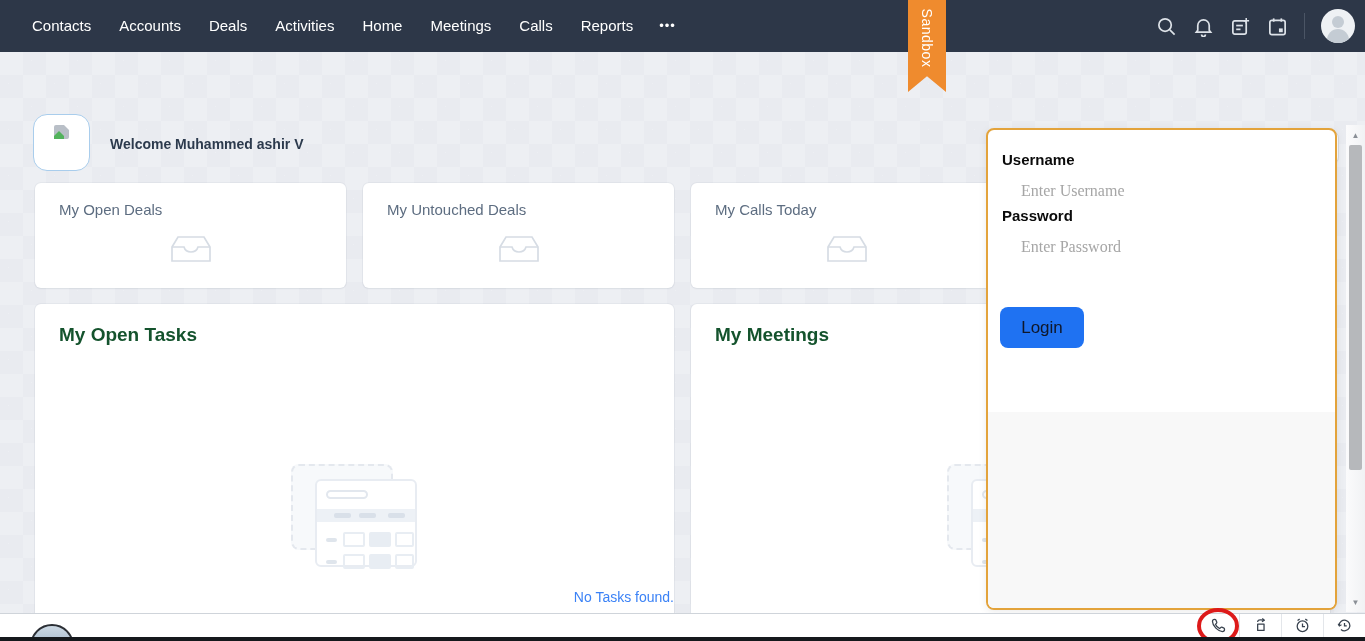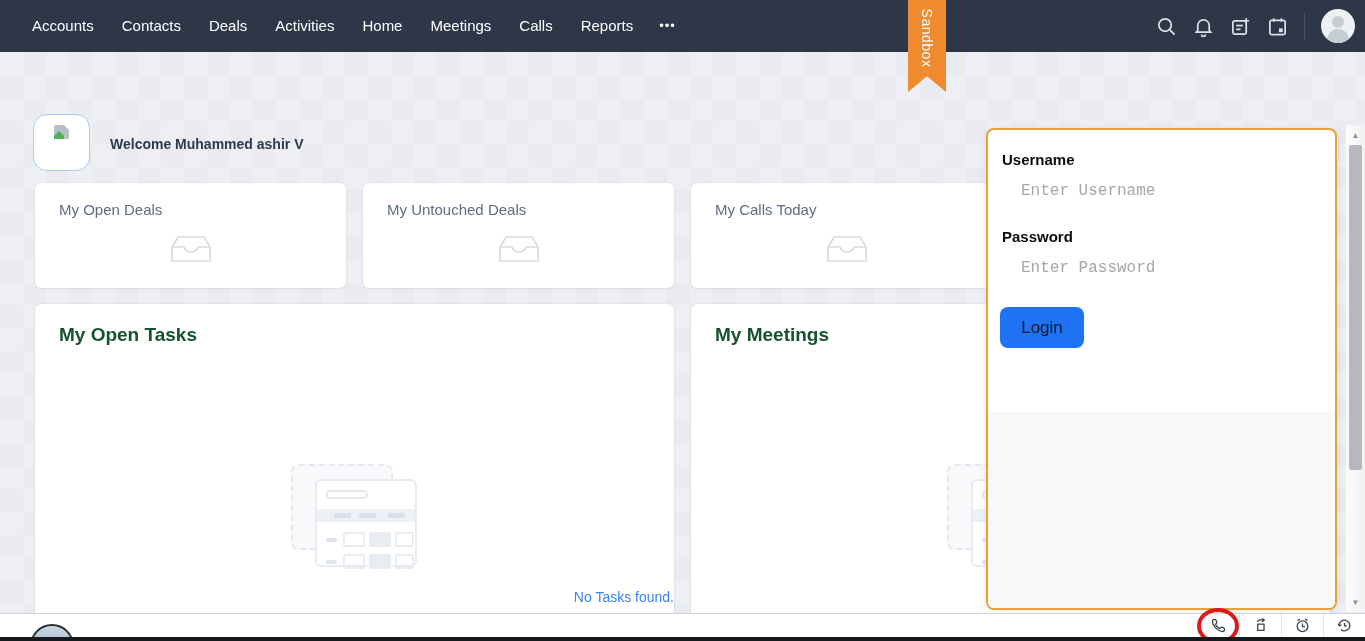--- a/index.html
+++ b/index.html
@@ -71,22 +71,22 @@
   .illus .dash { position:absolute; left:9px; top:6px; width:11px; height:4px; background:#dfe5ec; border-radius:2px; }
   .illus .cell { position:absolute; top:0; width:22px; height:15px; border:2px solid #e8edf3; border-radius:2px; }
   .illus .cell.fill { background:#e8edf3; }
   .illus .c1{ left:26px; } .illus .c2{ left:52px; } .illus .c3{ left:78px; width:19px; }
 
   
   .panel { position:absolute; left:986px; top:128px; width:351px; height:482px; background:#fff; border:2px solid #e3a33b; border-radius:8px; z-index:20; box-shadow:0 2px 8px rgba(0,0,0,.08); overflow:hidden; }
   .panel .lower { position:absolute; left:0; right:0; top:282px; bottom:0; background:#f8f8f8; }
   .panel label { display:block; font-weight:bold; font-size:15px; color:#0b0b0b; margin:0 0 0 14px; }
   .panel .lbl-user { margin-top:21px; }
-  .panel .lbl-pass { margin-top:28px; }
-  .panel input { display:block; margin:14px 0 0 33px; width:260px; border:none; outline:none; background:transparent; font-size:16px; color:#404040; font-family:Liberation Mono, monospace; }
+  .panel .lbl-pass { margin-top:7px; }
+  .panel input { display:block; margin:14px 0 0 33px; width:260px; border:none; outline:none; background:transparent; font-size:16px; color:#404040; font-family:Liberation Serif, serif; }
   .panel input::placeholder { color:#a6a6a6; opacity:1; }
   .login-btn { position:absolute; left:12px; top:177px; width:84px; height:41px; background:#1f72f2; color:#0f172a; border:none; border-radius:8px; font-size:17px; font-family:"Liberation Sans",sans-serif; cursor:pointer; }
 
   
   .scrollbar { position:absolute; right:0; top:125px; width:19px; height:487px; background:linear-gradient(to right,#fbfbfc,#f1f2f4); z-index:25; }
   .sb-arrow { position:absolute; left:0; width:19px; height:16px; display:flex; align-items:center; justify-content:center; color:#8a8f96; font-size:8px; cursor:pointer; }
   .sb-up { top:2px; } .sb-down { bottom:2px; }
   .sb-thumb { position:absolute; left:3px; top:20px; width:13px; height:325px; background:#b6b8bb; border-radius:2px; cursor:grab; }
 
   
@@ -99,22 +99,22 @@
   .dark-strip { position:absolute; left:0; top:637px; width:1365px; height:4px; background:#15181c; z-index:28; }
   .zia-dome { position:absolute; left:30px; top:624px; width:44px; height:44px; border-radius:50%; background:linear-gradient(#cdd9e4,#7f9cb7); border:2px solid #2b2f35; z-index:27; cursor:pointer; }
 </style>
 </head>
 <body>
 
 <div class="screen">
 
   <nav class="topnav">
     <ul class="nav-items">
+      <li>Contacts</li>
       <li>Accounts</li>
-      <li>Contacts</li>
       <li>Deals</li>
       <li>Activities</li>
       <li>Home</li>
       <li>Meetings</li>
       <li>Calls</li>
       <li>Reports</li>
     </ul>
     <div class="nav-overflow">•••</div>
 
     <div class="nav-right">

